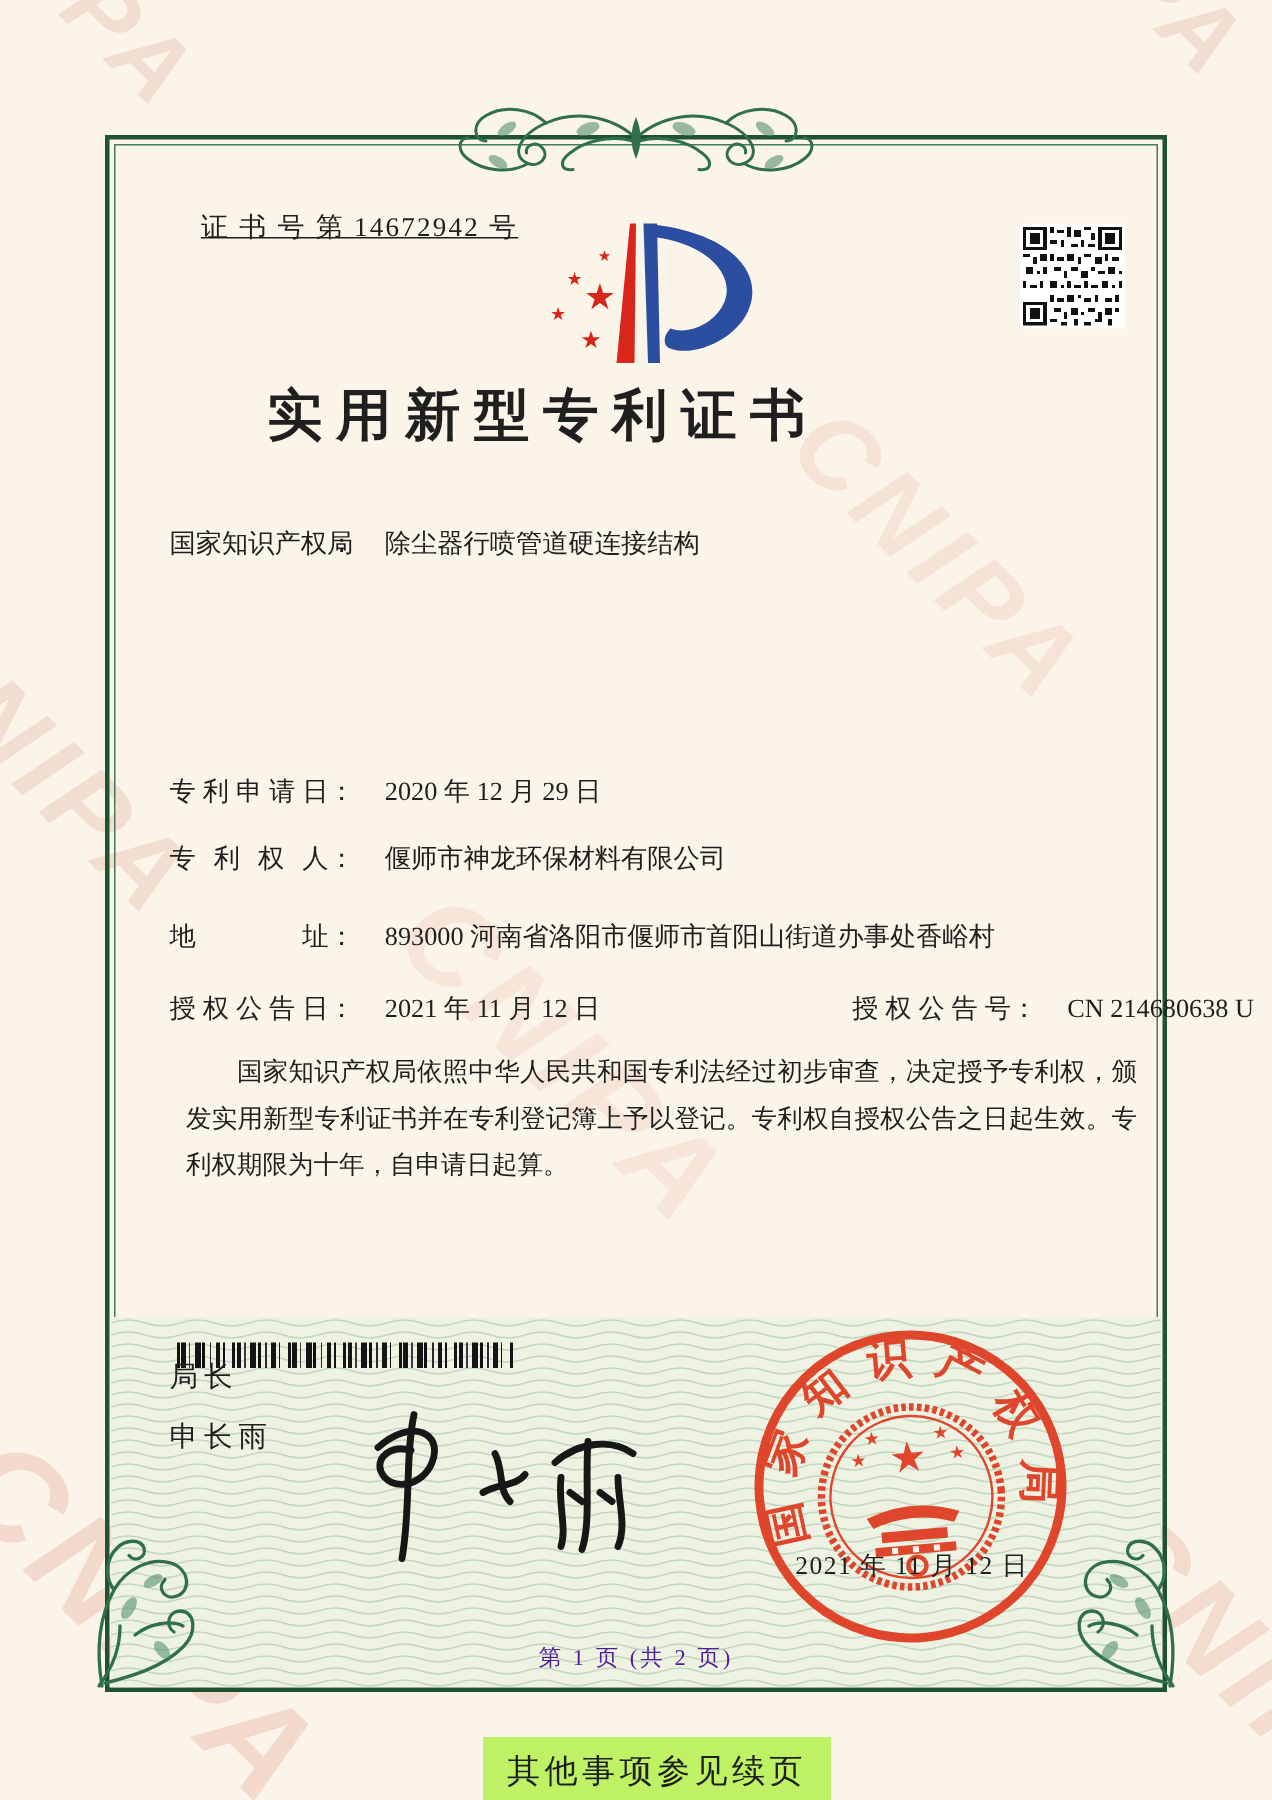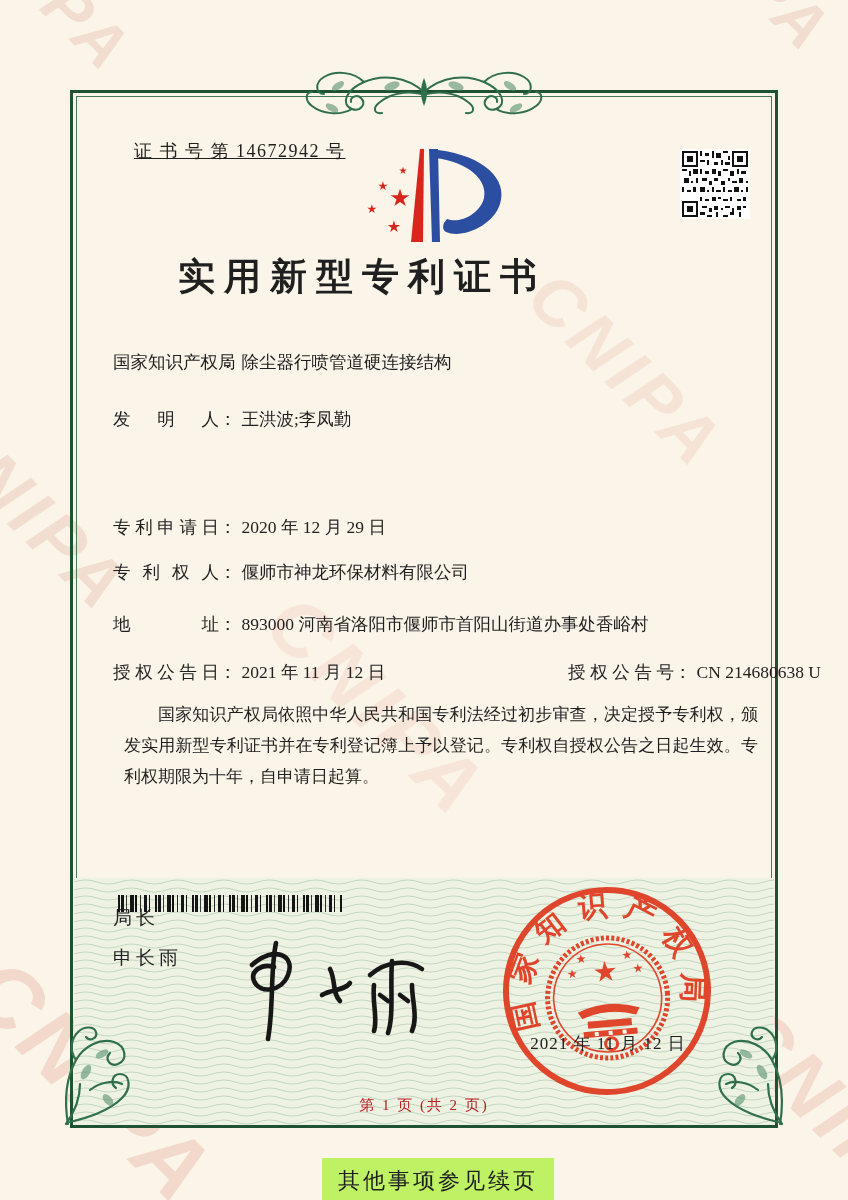--- a/index.html
+++ b/index.html
@@ -11,21 +11,21 @@
   .frame{position:absolute;left:70px;top:90px;width:708px;height:1038px;
          border:3px solid #1f5233;box-sizing:border-box;}
   .frame-line{position:absolute;inset:3px;border:1px solid #447a58;}
   .band{position:absolute;left:74px;top:878px;width:700px;height:247px;overflow:hidden;}
   .cert-no{position:absolute;left:134px;top:139px;font-size:18px;letter-spacing:1.5px;text-decoration:underline;}
   .qr-box{position:absolute;left:680px;top:149px;width:70px;height:70px;background:#fff;padding:2px;box-sizing:border-box;}
   .title{position:absolute;left:70px;top:252px;width:584px;text-align:center;
          font-size:37px;font-weight:bold;letter-spacing:9px;}
   .frow{position:absolute;left:113px;font-size:17.5px;white-space:nowrap;}
   .flabel{display:inline-block;width:106px;text-align:justify;text-align-last:justify;}
-  .fvalue{margin-left:5px;}
+  .fvalue{margin-left:20px;}
   .fcol2{position:absolute;left:455px;top:0;}
   .paras{position:absolute;left:124px;top:700px;width:634px;font-size:17px;
          line-height:1.82;text-align:justify;}
   .paras p{margin:0;text-indent:2em;}
   .barcode{position:absolute;left:118px;top:895px;width:224px;height:17px;
     background:repeating-linear-gradient(90deg,
       #151515 0 2px,rgba(0,0,0,0) 2px 3px,
       #151515 3px 6px,rgba(0,0,0,0) 6px 8px,
       #3a3a3a 8px 9px,rgba(0,0,0,0) 9px 12px,
       #151515 12px 16px,rgba(0,0,0,0) 16px 17px,
@@ -33,21 +33,21 @@
       #2a2a2a 22px 23px,rgba(0,0,0,0) 23px 26px,
       #151515 26px 29px,rgba(0,0,0,0) 29px 31px,
       #151515 31px 32px,rgba(0,0,0,0) 32px 37px);}
   .director{position:absolute;left:113px;top:905px;font-size:19px;letter-spacing:4px;}
   .director div{margin-bottom:14px;}
   .sig{position:absolute;left:232px;top:933px;}
   .seal{position:absolute;left:496px;top:880px;opacity:0.93;}
   .issue-date{position:absolute;left:508px;top:1032px;width:200px;text-align:center;
               font-size:17px;letter-spacing:1px;z-index:6;}
   .page-ind{position:absolute;left:70px;top:1096px;width:708px;text-align:center;
-            font-size:15px;letter-spacing:2px;color:#b91c1c;}
+            font-size:15px;letter-spacing:2px;color:#4c1d95;}
   .cont-note{position:absolute;left:322px;top:1135px;background:#bef264;
              padding:8px 16px;font-size:22px;letter-spacing:3px;margin-top:23px;}
   .orn{position:absolute;pointer-events:none;}
   svg text.star{font-family:"DejaVu Sans",sans-serif;}
 </style>
 </head>
 <body>
 
 <div class="stage">
 
@@ -211,23 +211,20 @@
         <rect x="21" y="27" width="2" height="1"></rect>
         <rect x="25" y="27" width="1" height="2"></rect>
     </svg>
   </div>
 
   <div class="title">实用新型专利证书</div>
 
   <div class="frow" style="top:350px;">
     <span class="flabel">国家知识产权局</span><span>：</span><span class="fvalue">除尘器行喷管道硬连接结构</span>
   </div>
-  <div class="frow" style="top:407px;">
-    <span class="flabel">发明人</span><span>：</span><span class="fvalue">王洪波;李凤勤</span>
-  </div>
   <div class="frow" style="top:515px;">
     <span class="flabel">专利申请日</span><span>：</span><span class="fvalue">2020 年 12 月 29 日</span>
   </div>
   <div class="frow" style="top:560px;">
     <span class="flabel">专利权人</span><span>：</span><span class="fvalue">偃师市神龙环保材料有限公司</span>
   </div>
   <div class="frow" style="top:612px;">
     <span class="flabel">地址</span><span>：</span><span class="fvalue">893000 河南省洛阳市偃师市首阳山街道办事处香峪村</span>
   </div>
   <div class="frow" style="top:660px;width:640px;">

